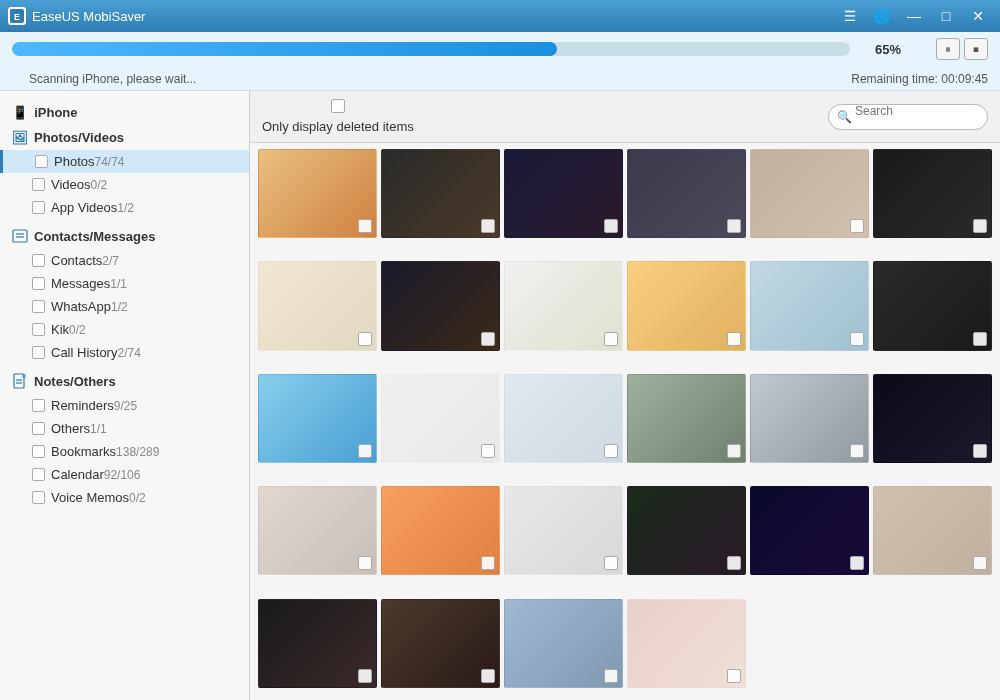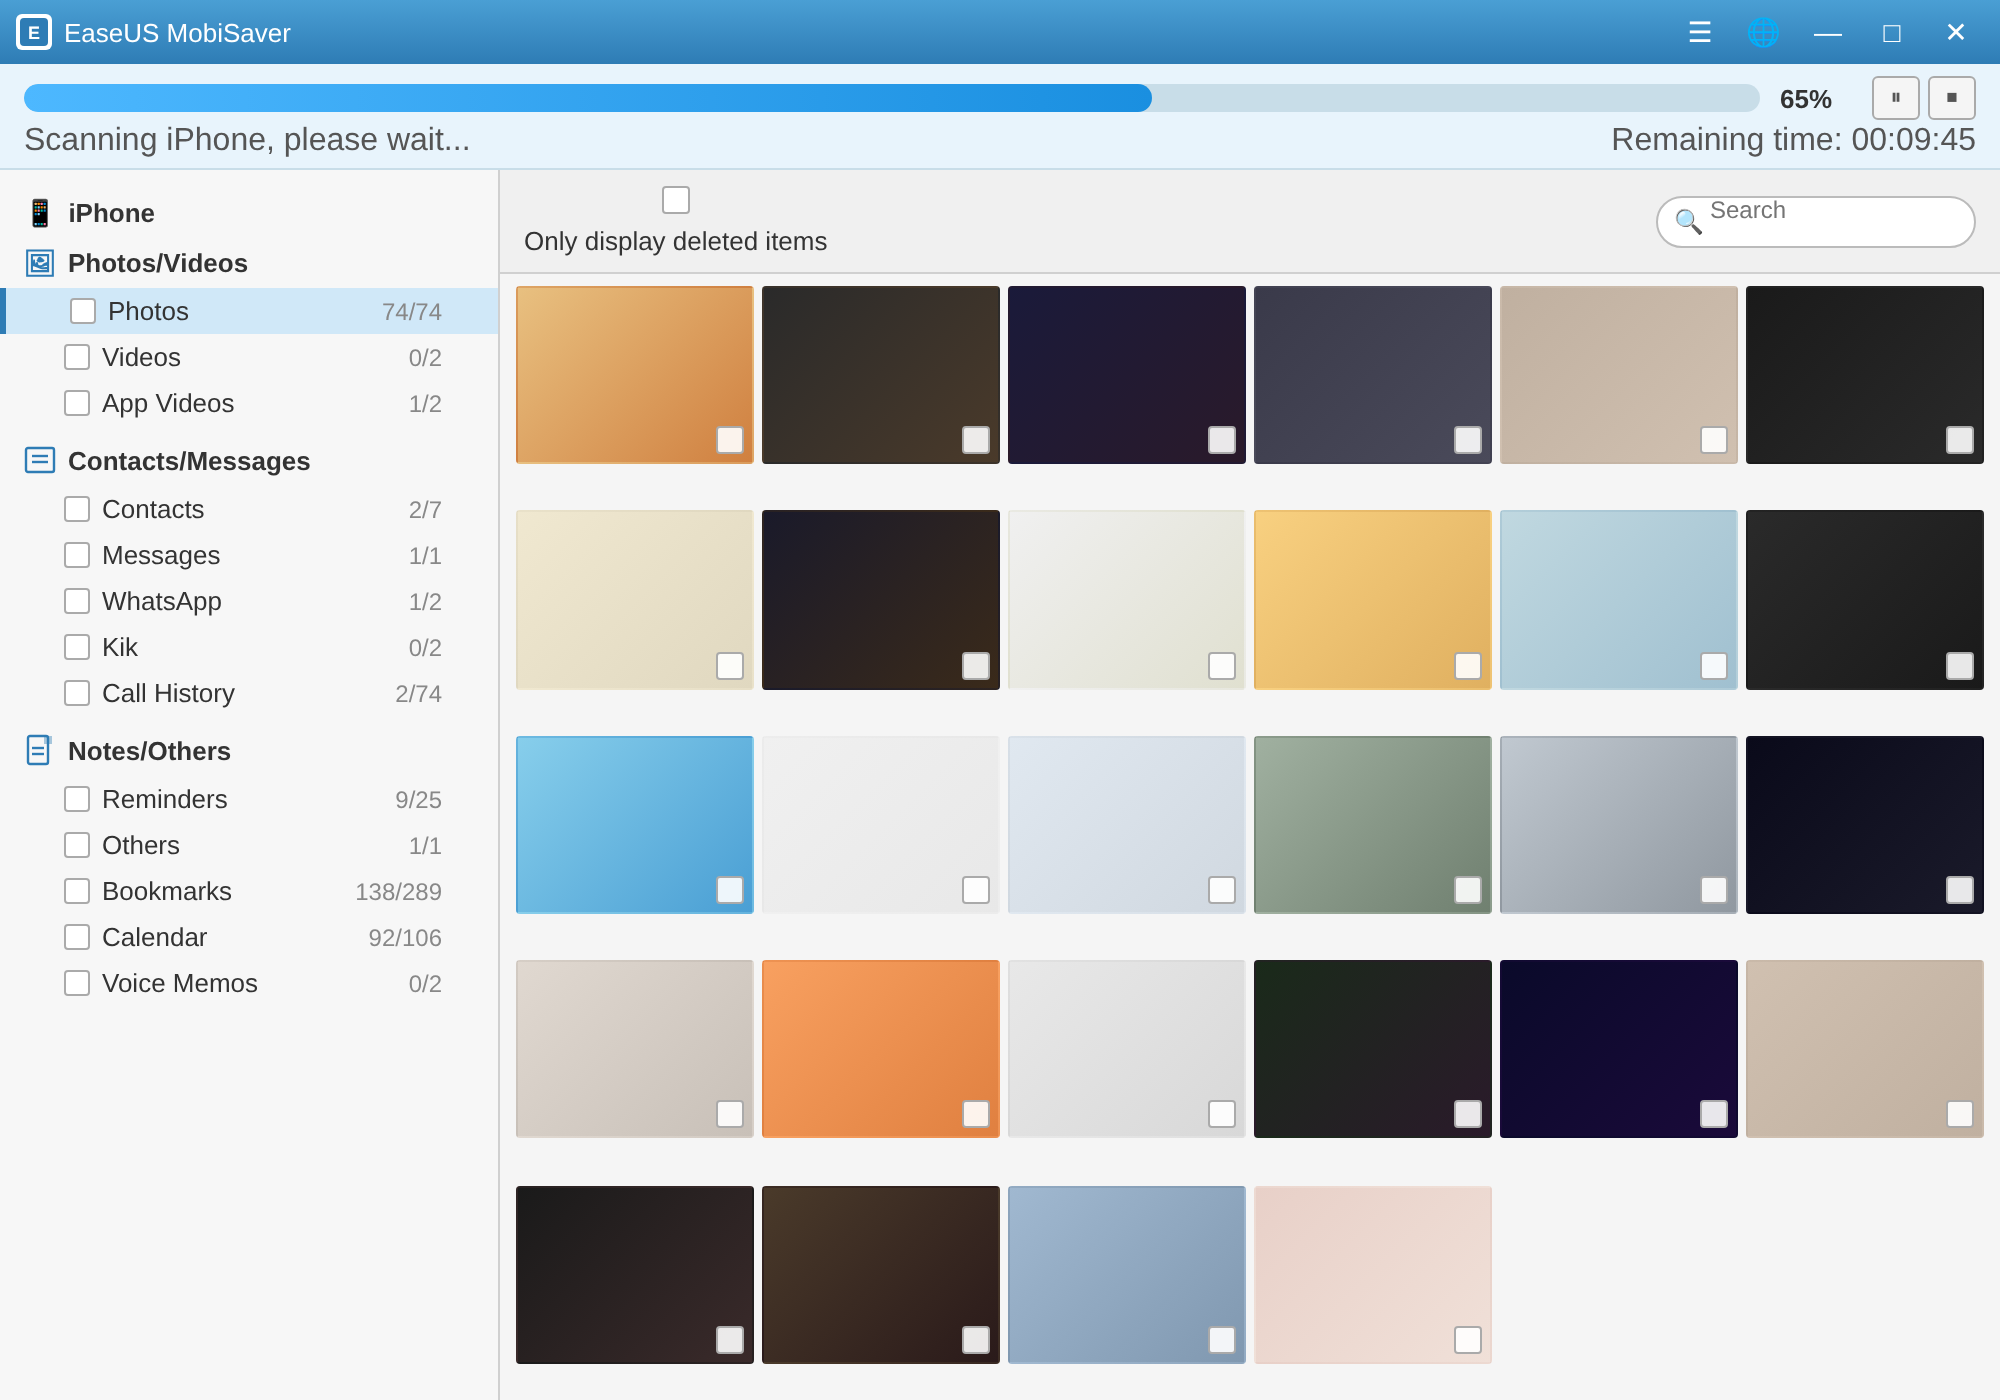--- a/index.html
+++ b/index.html
@@ -25,43 +25,43 @@
 
     
     .progress-area {
       background: #e8f4fc;
       padding: 6px 12px 4px 12px;
       border-bottom: 1px solid #c8dde8;
     }
     .progress-bar-container {
       display: flex;
       align-items: center;
-      gap: 10px;
-      margin-bottom: 2px;
+      gap: 25px;
+      margin-bottom: 12px;
     }
     .progress-bar-track {
       flex: 1;
       height: 14px;
       background: #c8dde8;
       border-radius: 7px;
       overflow: hidden;
     }
     .progress-bar-fill {
       height: 100%;
       background: linear-gradient(to right, #4db8ff, #1a8fe0);
       border-radius: 7px;
       width: 65%;
     }
     .progress-pct { font-size: 13px; color: #333; font-weight: 600; min-width: 36px; }
     .progress-controls { display: flex; gap: 4px; }
     .prog-ctrl-btn {
       width: 24px; height: 22px; border: 1px solid #aaa; background: #f5f5f5; border-radius: 3px;
       cursor: pointer; display: flex; align-items: center; justify-content: center; font-size: 11px; color: #555;
     }
-    .progress-info-row { display: flex; justify-content: space-between; font-size: 16px; color: #555; }
+    .progress-info-row { display: flex; justify-content: space-between; font-size: 12px; color: #555; margin-left: 17px; }
 
     
     .main-content {
       display: flex;
       height: calc(700px - 32px - 46px);
     }
 
     
     .sidebar {
       width: 250px;
@@ -76,21 +76,21 @@
     }
     .sidebar-section {
       margin-bottom: 4px;
     }
     .sidebar-section-header {
       display: flex; align-items: center; gap: 6px; padding: 5px 12px;
       font-weight: 600; color: #333; font-size: 13px; cursor: pointer;
     }
     .sidebar-section-icon { width: 16px; height: 16px; display: flex; align-items: center; justify-content: center; color: #2e7cb5; font-size: 13px; }
     .sidebar-item {
-      display: flex; align-items: center; justify-content: space-between;
+      display: flex; align-items: center; justify-content: flex-start;
       padding: 4px 28px 4px 32px; cursor: pointer; color: #333;
     }
     .sidebar-item.active { background: #d0e8f8; border-left: 3px solid #2e7cb5; }
     .sidebar-item-left { display: flex; align-items: center; gap: 6px; }
     .sidebar-item-checkbox {
       width: 13px; height: 13px; border: 1px solid #aaa; border-radius: 2px; background: white;
       display: flex; align-items: center; justify-content: center; flex-shrink: 0;
     }
     .sidebar-item-count { color: #888; font-size: 12px; }
 

